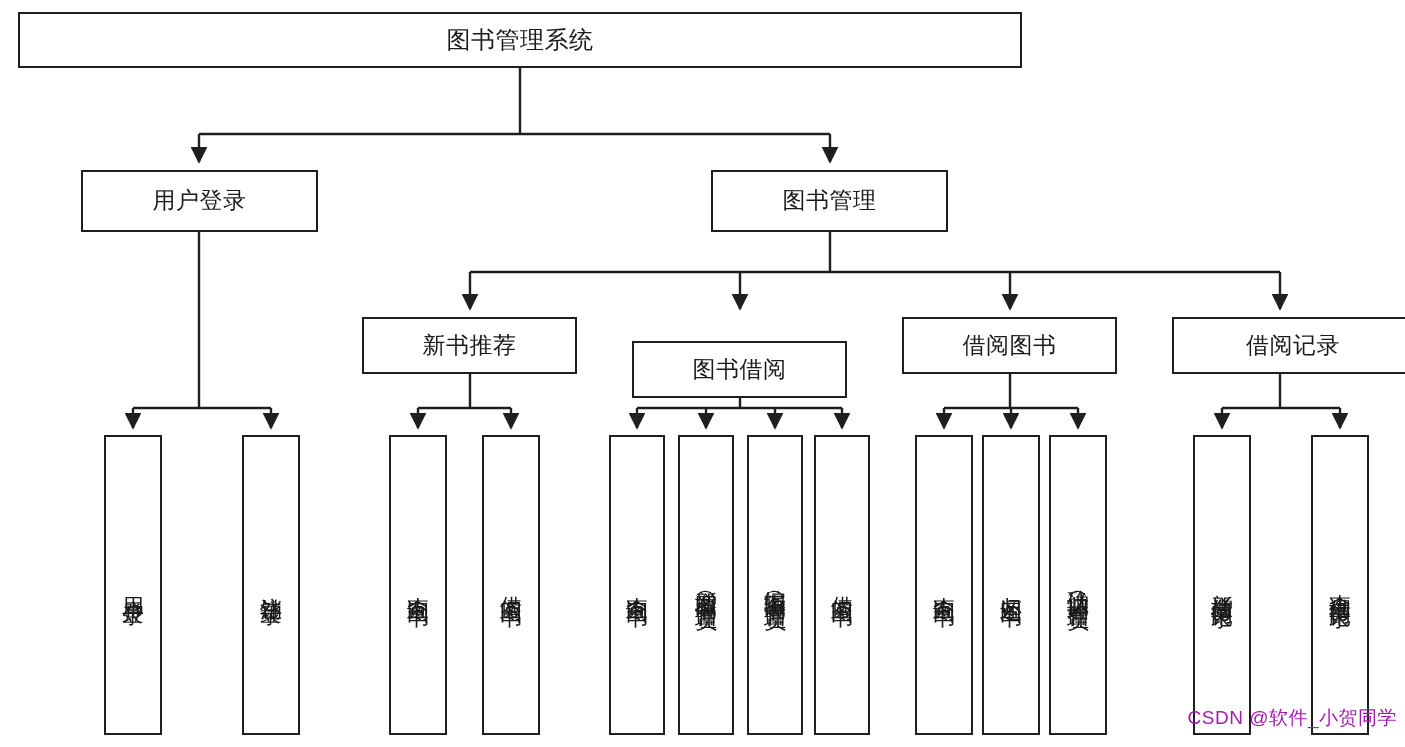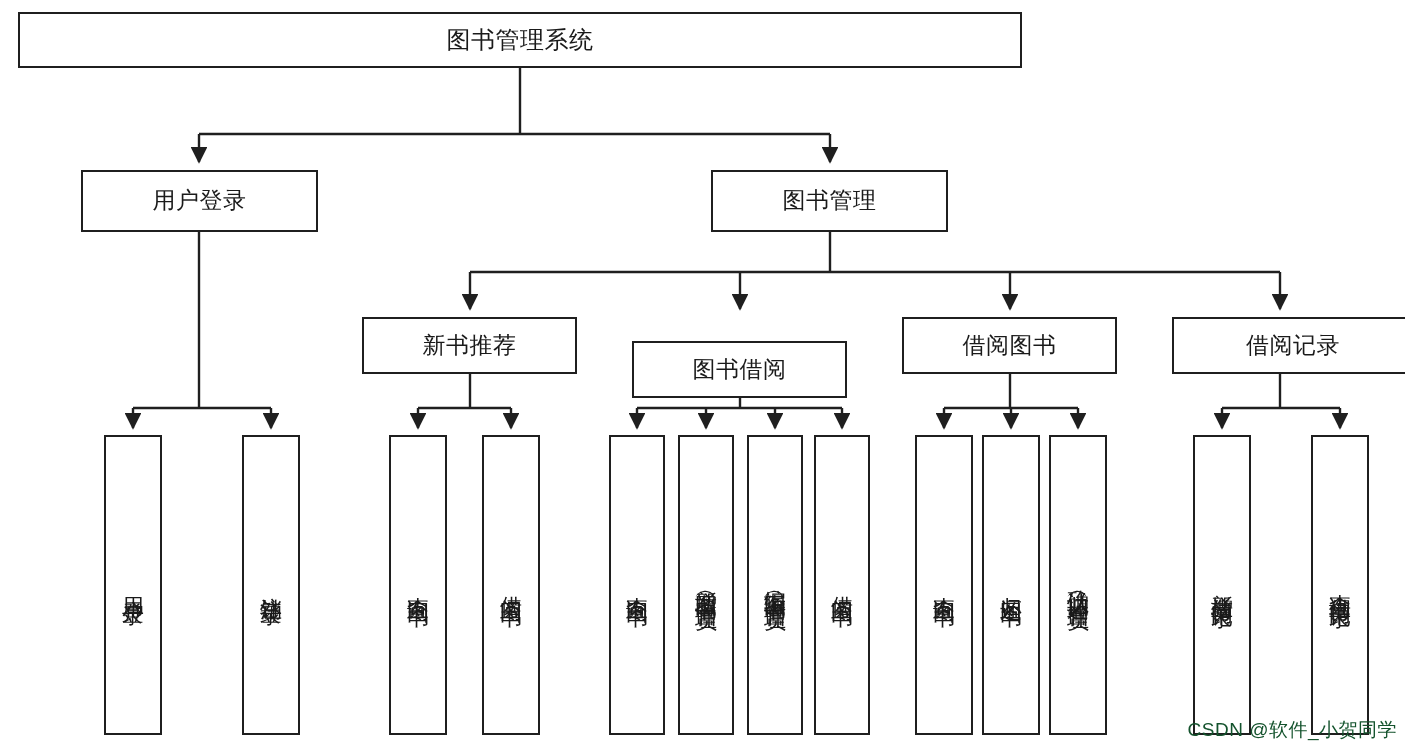--- a/index.html
+++ b/index.html
@@ -58,23 +58,23 @@
     writing-mode: vertical-rl;
     text-orientation: upright;
     font-size: 22px;
     line-height: 1.0;
     letter-spacing: 3px;
     max-height: 100%;
   }
   #watermark {
     position: absolute;
     right: 8px;
-    bottom: 4px;
+    bottom: 16px;
     font-size: 19px;
-    color: #14532d;
+    color: #a21caf;
     letter-spacing: 0.5px;
     white-space: nowrap;
     user-select: none;
     margin-top: 44px;
   }
 </style>
 </head>
 <body>
 
 <div id="canvas">

